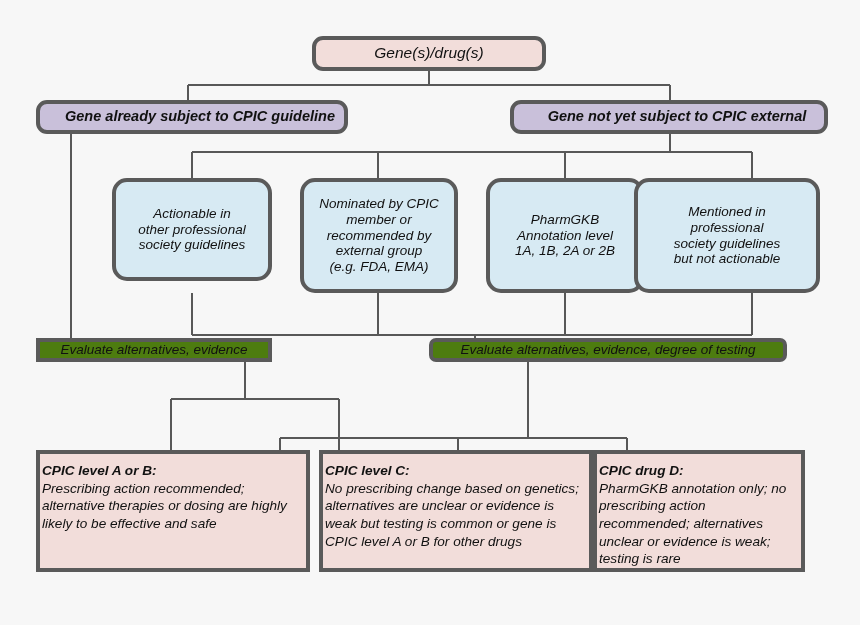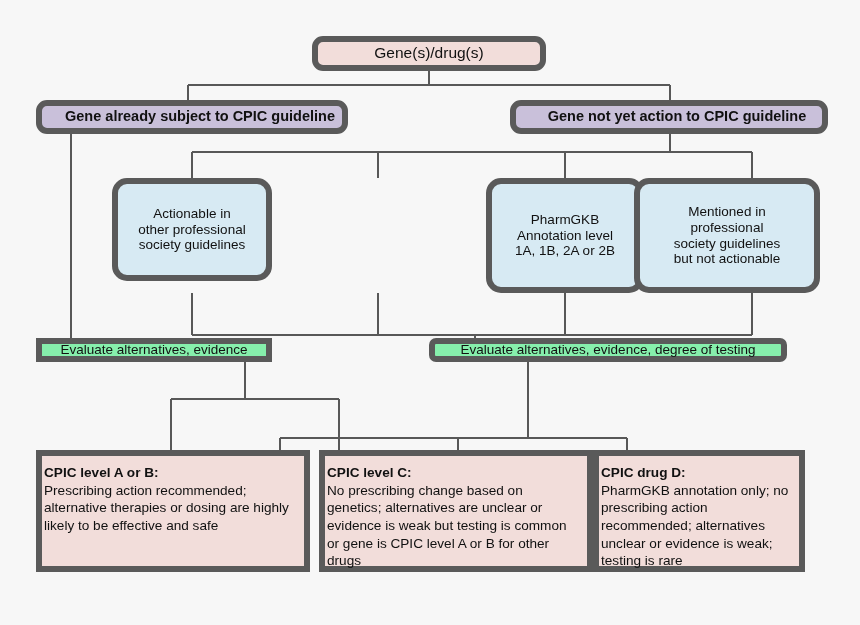--- a/index.html
+++ b/index.html
@@ -18,36 +18,37 @@
   #edges {
     position: absolute;
     left: 0;
     top: 0;
     width: 860px;
     height: 625px;
   }
   .node {
     position: absolute;
     box-sizing: border-box;
-    border: 6px solid #0f766e;
+    border: 4px solid #0f766e;
     display: flex;
     align-items: center;
     justify-content: center;
     text-align: center;
     color: #111111;
     line-height: 1.18;
     z-index: 2;
+    font-style: italic;
   }
   .node .txt { display: block; width: 100%; }
   .rounded { border-radius: 11px; }
   .rounded-lg { border-radius: 15px; }
   .pink  { background: #f2ddda; border-color: #5a5a5a; }
   .purple{ background: #c9c0da; border-color: #5a5a5a; }
   .blue  { background: #d7eaf3; border-color: #5a5a5a; }
-  .green { background: #86efac; border-color: #5a5a5a; text-align: center; }
+  .green { background: #4d7c0f; border-color: #5a5a5a; text-align: center; }
   .n-root   { font-size: 15.5px; }
   .n-branch { font-size: 14.5px; font-weight: bold; padding-left: 16px; }
   .n-leaf   { font-size: 13.5px; }
   .n-eval   { font-size: 13.5px; }
   .n-level  {
     font-size: 13.6px;
     display: block;
     text-align: left;
     padding: 8px 9px 6px 2px;
     line-height: 1.30;
@@ -99,31 +100,40 @@
 
   <div class="node pink rounded n-root" style="left:312px; top:36px; width:234px; height:35px;">
     <span class="txt">Gene(s)/drug(s)</span>
   </div>
 
   <div class="node purple rounded n-branch" style="left:36px; top:100px; width:312px; height:34px;">
     <span class="txt">Gene already subject to CPIC guideline</span>
   </div>
 
   <div class="node purple rounded n-branch" style="left:510px; top:100px; width:318px; height:34px;">
-    <span class="txt">Gene not yet action to CPIC guideline</span>
+    <span class="txt">Gene not yet subject to CPIC external</span>
   </div>
 
   <div class="node blue rounded-lg n-leaf" style="left:112px; top:178px; width:160px; height:103px;">
     <span class="txt">
       <span>Actionable in</span><br>
       <span>other professional</span><br>
       <span>society guidelines</span>
     </span>
   </div>
 
+  <div class="node blue rounded-lg n-leaf" style="left:300px; top:178px; width:158px; height:115px;">
+    <span class="txt">
+      <span>Nominated by CPIC</span><br>
+      <span>member or</span><br>
+      <span>recommended by</span><br>
+      <span>external group</span><br>
+      <span>(e.g. FDA, EMA)</span>
+    </span>
+  </div>
 
   <div class="node blue rounded-lg n-leaf" style="left:486px; top:178px; width:158px; height:115px;">
     <span class="txt">
       <span>PharmGKB</span><br>
       <span>Annotation level</span><br>
       <span>1A, 1B, 2A or 2B</span>
     </span>
   </div>
 
   <div class="node blue rounded-lg n-leaf" style="left:634px; top:178px; width:186px; height:115px;">

